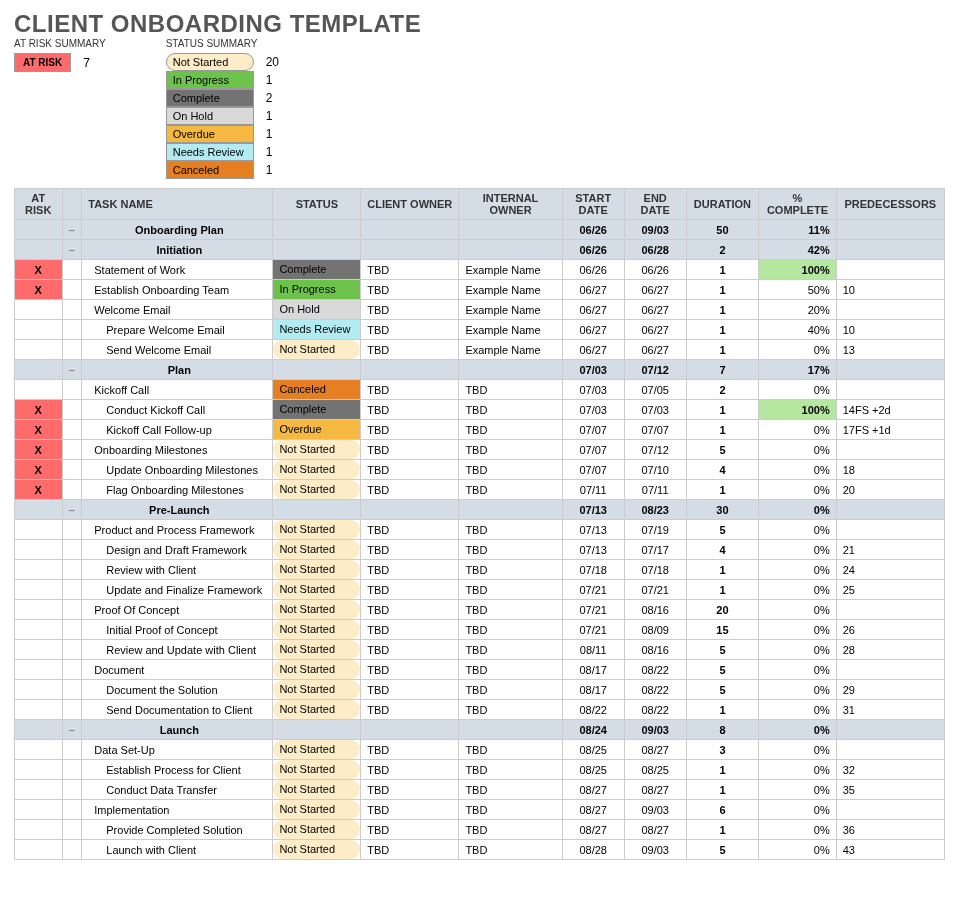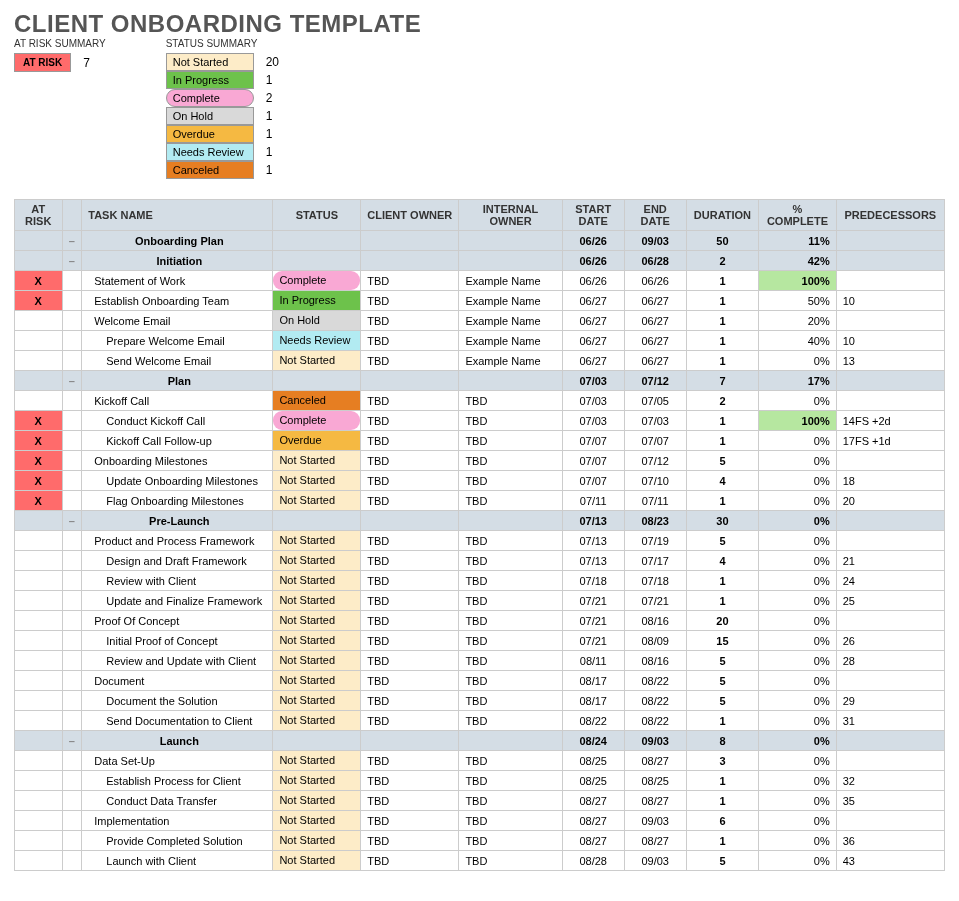--- a/index.html
+++ b/index.html
@@ -1,30 +1,30 @@
 <!DOCTYPE html>
 <html><head>
 <meta charset="utf-8">
 <style>
   * { box-sizing: border-box; margin: 0; padding: 0; }
   body { font-family: Arial, sans-serif; font-size: 11px; background: #fff; padding: 10px 14px; width: 959px; }
   .title { font-size: 24px; font-weight: bold; color: #555; letter-spacing: 0.5px; }
-  .summaries { display: flex; gap: 60px; margin-bottom: 20px; }
+  .summaries { display: flex; gap: 60px; margin-bottom: 9px; }
   .summary-block { }
   .summary-header { font-size: 10px; font-weight: normal; color: #333; margin-bottom: 4px; }
   .risk-row { display: flex; align-items: center; gap: 12px; }
   .risk-badge { background: #ff6b6b; color: #000; font-size: 10px; font-weight: bold; padding: 3px 8px; border: 1px solid #999; }
   .risk-count { font-size: 12px; }
   .status-list { }
   .status-row { display: flex; align-items: center; gap: 12px; }
   .status-chip { width: 88px; padding: 2px 6px; font-size: 11px; border: 1px solid #999; }
   .status-count { font-size: 12px; width: 20px; }
-  .c-notstarted { background: #fdecc8; }
+  .c-notstarted { background: #fdecc8; border-radius: 9px; }
   .c-inprogress { background: #6dc24b; }
-  .c-complete   { background: #f9a8d4; color: #000; border-radius: 9px; }
+  .c-complete   { background: #737373; color: #000; }
   .c-onhold     { background: #d9d9d9; }
   .c-overdue    { background: #f5b942; }
   .c-needsreview{ background: #b2ebf2; }
   .c-canceled   { background: #e67e22; }
   table { border-collapse: collapse; width: 100%; }
   th, td { border: 1px solid #ccc; padding: 3px 6px; font-size: 11px; height: 20px; }
   th { background: #d4dde5; font-weight: bold; text-align: center; color: #333; }
   th.left { text-align: left; margin-left: 40px; }
   .row-phase td { background: #d4dde5; font-weight: bold; }
   .row-phase .task-cell { padding-left: 10px; text-align: center; }

